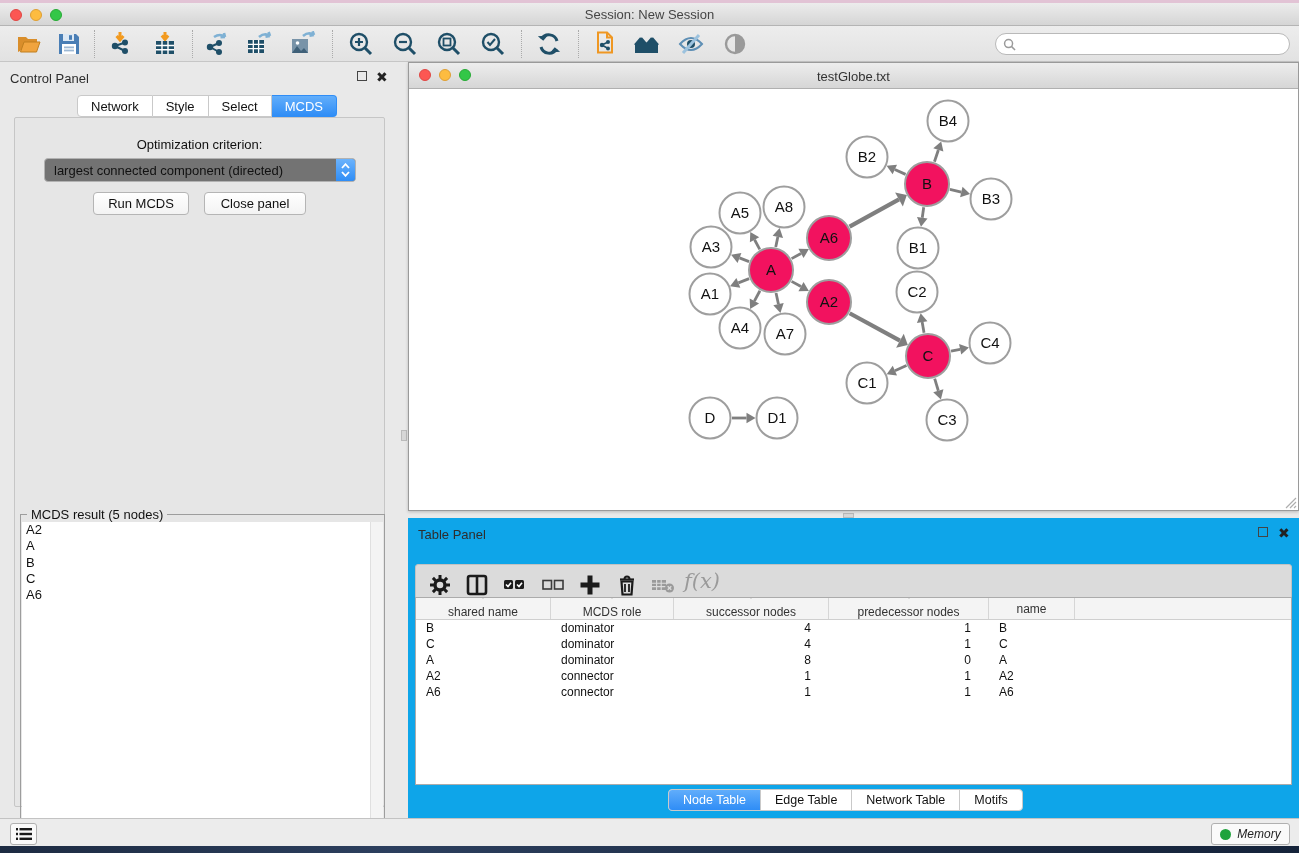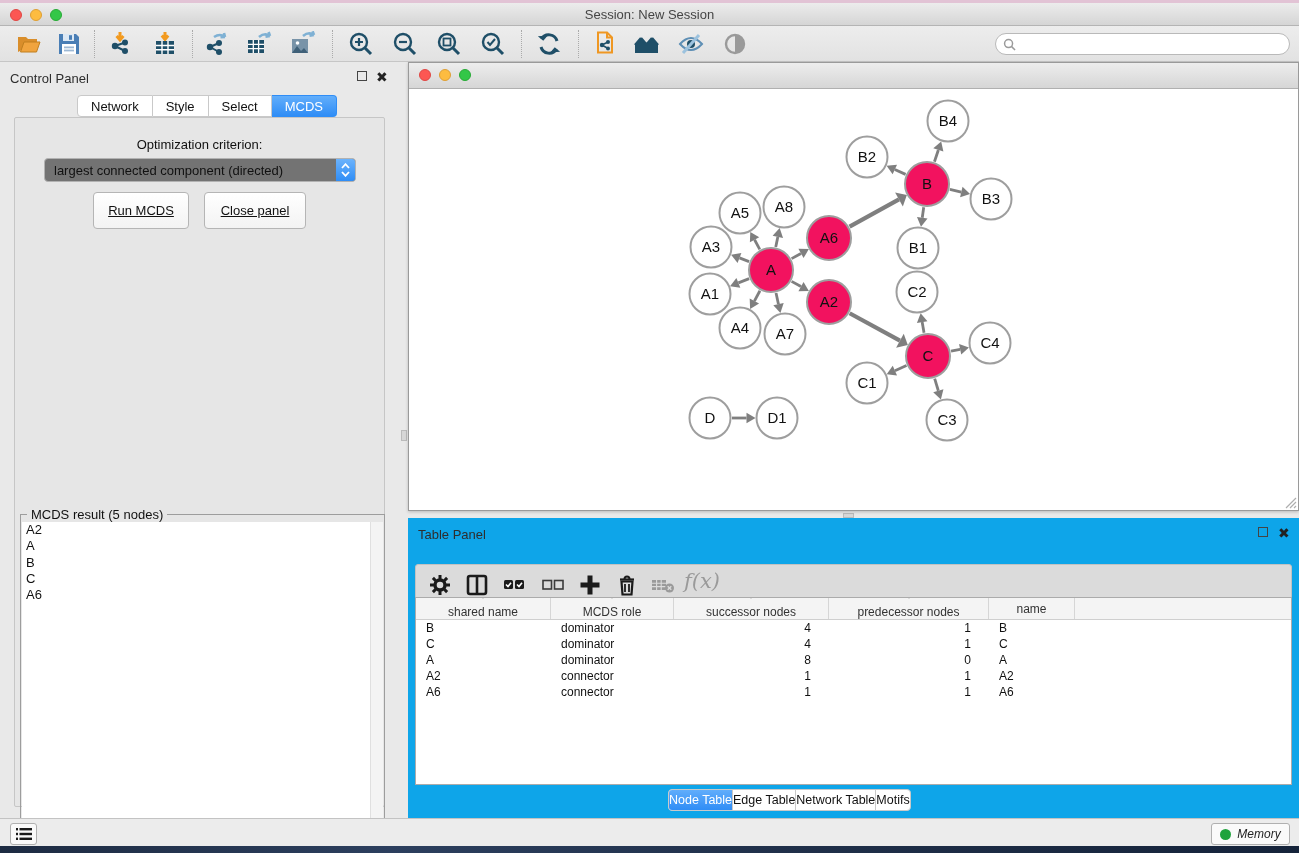--- a/index.html
+++ b/index.html
@@ -40,22 +40,22 @@
   .tabbtn.active{background:linear-gradient(#62aefb,#2f8df6);border-color:#2f8df6;color:#fff;}
   .cp-body{position:absolute;left:14px;top:55px;width:371px;height:690px;
     background:#e6e6e6;border:1px solid #c6c6c6;border-radius:2px;}
   .opt-label{position:absolute;left:0;right:0;top:19px;text-align:center;font-size:13px;color:#111;}
   .selectbox{position:absolute;left:29px;top:40px;width:312px;height:24px;background:#737373;
     border:1px solid #b2b2b2;border-radius:4px;display:flex;align-items:center;cursor:pointer;}
   .selectbox .sel-text{flex:1;padding-left:9px;font-size:13px;color:#111;white-space:nowrap;overflow:hidden;}
   .sel-stepper{width:19px;height:22px;margin:0;background:linear-gradient(#6cb3fc,#2f8df6);
     border-radius:0 3px 3px 0;display:flex;flex-direction:column;align-items:center;justify-content:center;color:#fff;}
   .sel-stepper svg{display:block;}
-  .btn{position:absolute;height:37px;background:linear-gradient(#ffffff,#f3f3f3);border:1px solid #b5b5b5;
-    border-radius:4px;font-size:13px;color:#111;display:flex;align-items:center;justify-content:center;cursor:pointer;text-decoration:underline;}
+  .btn{position:absolute;height:23px;background:linear-gradient(#ffffff,#f3f3f3);border:1px solid #b5b5b5;
+    border-radius:4px;font-size:13px;color:#111;display:flex;align-items:center;justify-content:center;cursor:pointer;}
   .fieldset{position:absolute;left:5px;top:396px;width:365px;height:340px;border:1px solid #9d9d9d;}
   .fieldset-legend{position:absolute;left:6px;top:-8px;background:#e6e6e6;padding:0 4px;font-size:13px;color:#111;}
   .result-list{position:absolute;left:1px;top:7px;right:1px;bottom:1px;background:#fff;overflow:hidden;}
   .result-scroll{position:absolute;right:0px;top:0;width:13px;bottom:0;background:#f4f4f4;border-left:1px solid #e0e0e0;}
   .result-item{font-size:13px;color:#111;line-height:16.3px;padding-left:4px;}
   
   .netwin{position:absolute;left:408px;top:62px;width:891px;height:449px;background:#fff;
     border:1px solid #9a9a9a;box-shadow:0 1px 3px rgba(0,0,0,.2);}
   .netwin .wtitle{position:absolute;left:0;top:0;right:0;height:26px;
     background:linear-gradient(#ededed,#d6d6d6);border-bottom:1px solid #b0b0b0;}
@@ -71,21 +71,21 @@
   .ttool-icon{position:absolute;top:8px;width:24px;height:24px;cursor:pointer;}
   .fx{font-family:"DejaVu Serif","Liberation Serif",serif;font-style:italic;font-size:21px;color:#9a9a9a;top:4px;}
   .ttable{position:absolute;left:7px;top:79px;width:877px;height:188px;background:#fff;border:1px solid #ababab;overflow:hidden;}
   .thead{display:flex;height:22px;background:#f4f4f4;border-bottom:1px solid #cfcfcf;}
   .th{display:flex;align-items:center;justify-content:center;gap:6px;font-size:12px;color:#333;
     border-right:1px solid #d6d6d6;height:100%;flex-direction:column;}
   .trow{display:flex;height:16px;align-items:center;}
   .td{font-size:12px;color:#111;white-space:nowrap;overflow:hidden;}
   .ttabs{position:absolute;left:260px;top:271px;display:flex;height:22px;border-radius:4px;overflow:hidden;
     border:1px solid #c9c9c9;background:#fff;}
-  .ttab{padding:0 0;display:flex;align-items:center;font-size:12.5px;color:#111;border-left:1px solid #c9c9c9;cursor:pointer;}
+  .ttab{padding:0 14px;display:flex;align-items:center;font-size:12.5px;color:#111;border-left:1px solid #c9c9c9;cursor:pointer;}
   .ttab:first-child{border-left:none;}
   .ttab.active{background:linear-gradient(#61adfb,#2f8df6);color:#fff;}
   
   .statusbar{position:absolute;left:0;top:818px;width:100%;height:28px;background:#ececec;border-top:1px solid #c3c3c3;font-style:italic;}
   .status-btn{position:absolute;top:4px;height:22px;background:#fafafa;border:1px solid #b0b0b0;border-radius:3px;
     display:flex;align-items:center;justify-content:center;cursor:pointer;}
   .mem-dot{width:11px;height:11px;border-radius:50%;background:#1fa33c;margin-right:6px;}
   .desktop-strip{position:absolute;left:0;top:846px;width:100%;height:7px;
     background:linear-gradient(90deg,#1d2b42,#2c3f5e 30%,#20304a 60%,#15233a);}
 </style>
@@ -291,20 +291,21 @@
   <div class="splitter-grip-v"></div>
   <div class="splitter-grip-h"></div>
 
   <div class="netwin">
     <div class="wtitle">
       <div class="lights">
         <div class="light red"></div>
         <div class="light yellow"></div>
         <div class="light green"></div>
       </div>
+      <div class="title">testGlobe.txt</div>
     </div>
     <div class="net-canvas">
       <svg id="graph-svg" width="889" height="421">
           <line x1="340.0569662434018" y1="172.58850372663738" x2="330.47925657771253" y2="168.91704835478978" stroke="#7f7f7f" stroke-width="2.8"></line>
           <path d="M322.07554152199407,165.69562425009772 L332.3834761595972,163.94951901074288 L328.5750369958279,173.8845776988367 Z" fill="#7f7f7f"></path>
           <line x1="350.7723592476154" y1="160.35562829400246" x2="345.5720443807545" y2="150.79375902267765" stroke="#7f7f7f" stroke-width="2.8"></line>
           <path d="M341.2720968585647,142.8874039012318 L350.2455787414315,148.25201226511655 L340.89851002007765,153.3355057802388 Z" fill="#7f7f7f"></path>
           <line x1="366.7491509251049" y1="157.98488397833773" x2="368.8362083738" y2="147.87068249619998" stroke="#7f7f7f" stroke-width="2.8"></line>
           <path d="M370.6550321323508,139.0563827432229 L374.0464388944486,148.9458094290322 L363.62597785315137,146.79555556336769 Z" fill="#7f7f7f"></path>
           <line x1="340.1317001351115" y1="189.6039212583168" x2="329.3822615267702" y2="193.8332085796314" stroke="#7f7f7f" stroke-width="2.8"></line>

